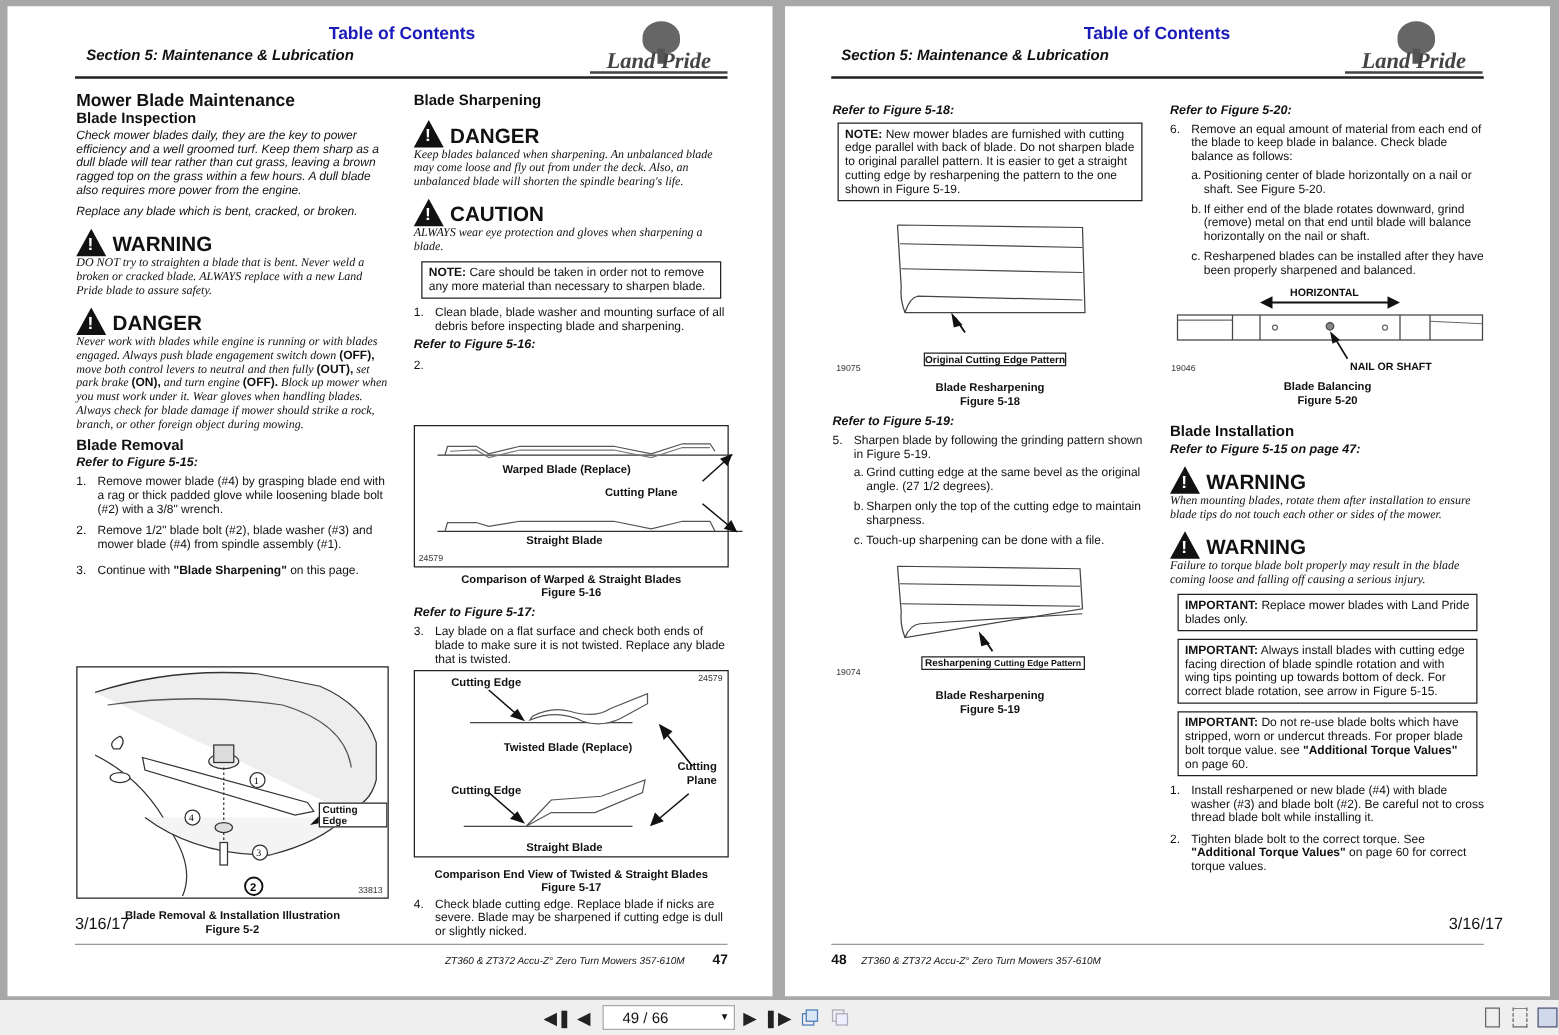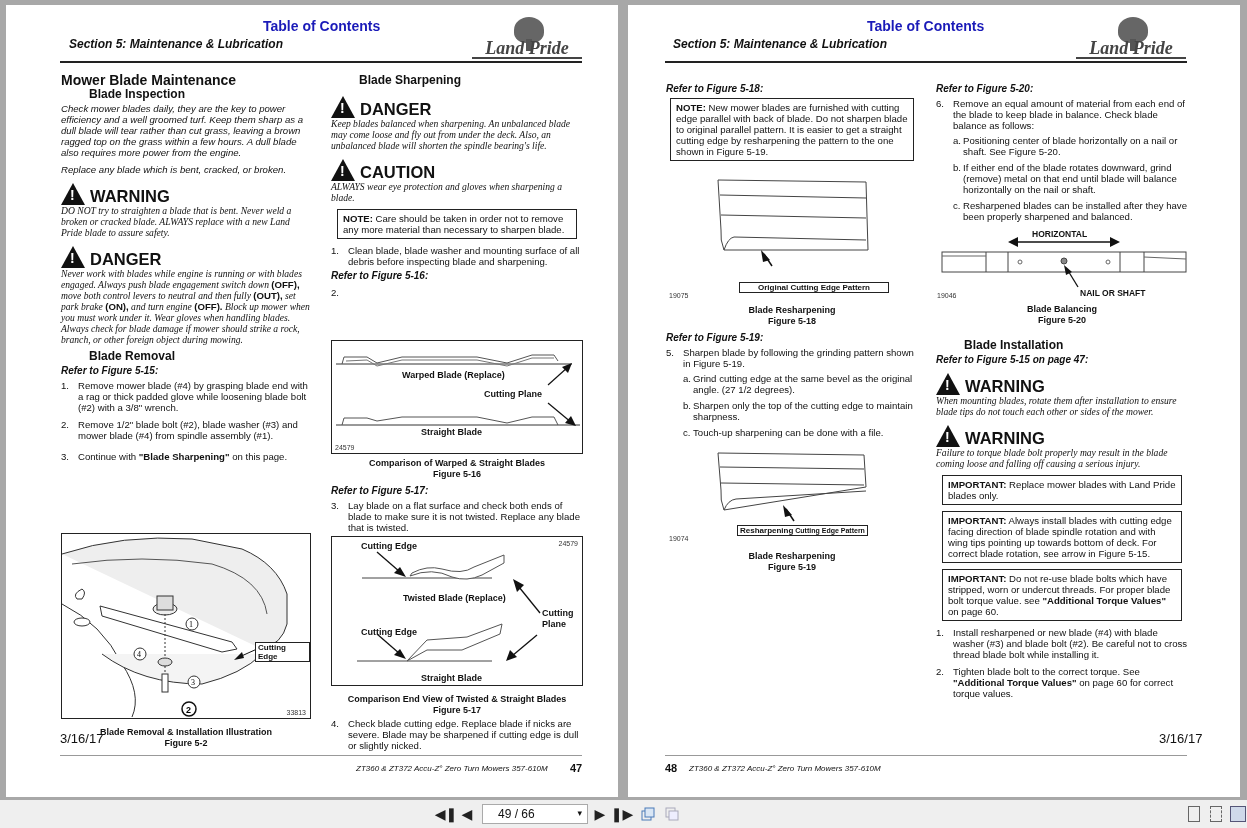--- a/index.html
+++ b/index.html
@@ -10,37 +10,37 @@
   .page.right { left: 628px; }
   .hdr-title { position: absolute; top: 13px; font-weight: bold; color: #1a1ab8; font-size: 14px; }
   .hdr-section { position: absolute; top: 32px; font-weight: bold; font-style: italic; font-size: 12px; }
   .hdr-rule { position: absolute; top: 56px; height: 2px; background: #222; }
   .logo { position: absolute; top: 12px; width: 110px; height: 46px; }
   .logo .tree { position: absolute; left: 42px; top: 0; width: 30px; height: 26px; background: #666; border-radius: 50% 50% 40% 40%; }
   .logo .trunk { position: absolute; left: 54px; top: 22px; width: 6px; height: 12px; background: #555; }
   .logo .txt { position: absolute; left: 0; top: 22px; width: 110px; text-align: center; font-family: "Liberation Serif", serif; font-style: italic; font-weight: bold; font-size: 18px; color: #444; border-bottom: 2px solid #444; line-height: 18px; }
   .col { position: absolute; font-size: 9.6px; line-height: 11px; }
   h2 { font-size: 14px; font-weight: bold; margin-bottom: 3px; }
-  h3 { font-size: 12px; font-weight: bold; margin-bottom: 3px; margin-left: 28px; }
+  h3 { font-size: 12px; font-weight: bold; margin-bottom: 3px; }
   .refer { font-weight: bold; font-style: italic; font-size: 10px; margin: 3px 0 4px; }
   p { margin-bottom: 6px; font-style: italic; }
   .alert { margin: 8px 0 6px; }
   .alert .title { display: flex; align-items: flex-end; font-size: 16.5px; font-weight: bold; line-height: 18px; }
   .alert .tri { width: 0; height: 0; border-left: 12px solid transparent; border-right: 12px solid transparent; border-bottom: 22px solid #111; position: relative; margin-right: 5px; }
   .alert .tri::after { content: "!"; position: absolute; left: -3px; top: 5px; color: #fff; font-size: 14px; font-weight: bold; line-height: 14px; }
   .alert .body { font-family: "Liberation Serif", serif; font-style: italic; font-size: 9.6px; line-height: 11px; }
   .alert .body b { font-family: "Liberation Sans", sans-serif; font-style: normal; }
   .box { border: 1.5px solid #222; padding: 3px 5px; margin: 4px 6px 6px; }
   ol.steps { list-style: none; }
   ol.steps li { position: relative; padding-left: 17px; margin-bottom: 6px; }
   ol.steps li .n { position: absolute; left: 0; top: 0; }
   ul.sub { list-style: none; margin-top: 4px; }
   ul.sub li { padding-left: 27px; position: relative; margin-bottom: 5px; }
   ul.sub li .n { position: absolute; left: 17px; }
-  .fig { position: relative; border: 1.5px solid #222; background: #fff; }
+  .fig { position: relative; border: 1.5px solid #222; background: #fff; padding-left: 14px; }
   .caption { text-align: center; font-weight: bold; font-size: 9px; line-height: 11px; margin-top: 4px; }
   .figno { position: absolute; font-size: 7px; color: #333; }
   .flabel { position: absolute; font-weight: bold; font-size: 9px; }
   .footer-rule { position: absolute; top: 750px; left: 54px; width: 522px; height: 1px; background: #999; }
   .foot { position: absolute; top: 726px; font-size: 13px; }
   .foot-doc { font-style: italic; font-size: 8px; }
   .foot-pg { font-weight: bold; font-size: 11px; }
   
   .toolbar { position: absolute; left: 0; top: 800px; width: 1247px; height: 28px; background: #efefef; }
   .tb-btn { position: absolute; top: 5px; height: 18px; display: flex; align-items: center; justify-content: center; font-size: 14px; color: #222; cursor: pointer; }
@@ -190,21 +190,21 @@
         <line x1="45" y1="97" x2="68" y2="117" stroke="#111" stroke-width="1.3"></line>
         <polygon points="74,122 62,118 68,112" fill="#111"></polygon>
         <line x1="208" y1="76" x2="187" y2="50" stroke="#111" stroke-width="1.3"></line>
         <polygon points="181,42 192,48 185,55" fill="#111"></polygon>
         <line x1="205" y1="98" x2="180" y2="119" stroke="#111" stroke-width="1.3"></line>
         <polygon points="174,124 178,113 185,120" fill="#111"></polygon>
       </svg>
       <div class="flabel" style="left:29px;top:4px">Cutting Edge</div>
       <div class="figno" style="right:4px;top:3px">24579</div>
       <div class="flabel" style="left:71px;top:56px">Twisted Blade (Replace)</div>
-      <div class="flabel" style="left:210px;top:71px;text-align:left;line-height:11px">
+      <div class="flabel" style="left:210px;top:71px;text-align:right;line-height:11px">
           <div>Cutting</div>
           <div>Plane</div>
         </div>
       <div class="flabel" style="left:29px;top:90px">Cutting Edge</div>
       <div class="flabel" style="left:89px;top:136px">Straight Blade</div>
     </div>
     <div class="caption" style="position:absolute;left:325px;top:685px;width:252px">
       <div>Comparison End View of Twisted &amp; Straight Blades</div>
       <div>Figure 5-17</div>
     </div>
@@ -237,21 +237,21 @@
 
     <div style="position:absolute;left:38px;top:165px;width:252px;height:135px">
       <svg width="252" height="130">
         <path d="M52 10 L200 12 L202 80 L58 80 Q54 70 55 60 L52 10" fill="#fff" stroke="#444"></path>
         <line x1="54" y1="25" x2="200" y2="28" stroke="#444"></line>
         <line x1="55" y1="45" x2="200" y2="48" stroke="#444"></line>
         <path d="M58 80 Q62 68 68 67 L200 70" fill="none" stroke="#444"></path>
         <line x1="106" y1="96" x2="98" y2="84" stroke="#111" stroke-width="1.5"></line>
         <polygon points="95,80 104,90 97,92" fill="#111"></polygon>
       </svg>
-      <div class="flabel" style="left:73px;top:112px;border:1px solid #222;padding:0 18px;background:#fff;font-size:8px">Original Cutting Edge Pattern</div>
+      <div class="flabel" style="left:73px;top:112px;border:1px solid #222;padding:0 0;background:#fff;font-size:8px">Original Cutting Edge Pattern</div>
       <div class="figno" style="left:3px;top:122px">19075</div>
     </div>
     <div class="caption" style="position:absolute;left:38px;top:296px;width:252px">
       <div>Blade Resharpening</div>
       <div>Figure 5-18</div>
     </div>
     <div class="col" style="left:38px;top:324px;width:252px">
       <div class="refer">Refer to Figure 5-19:</div>
       <ol class="steps">
         <li><span class="n">5.</span><span>Sharpen blade by following the grinding pattern shown in Figure 5-19.</span>

